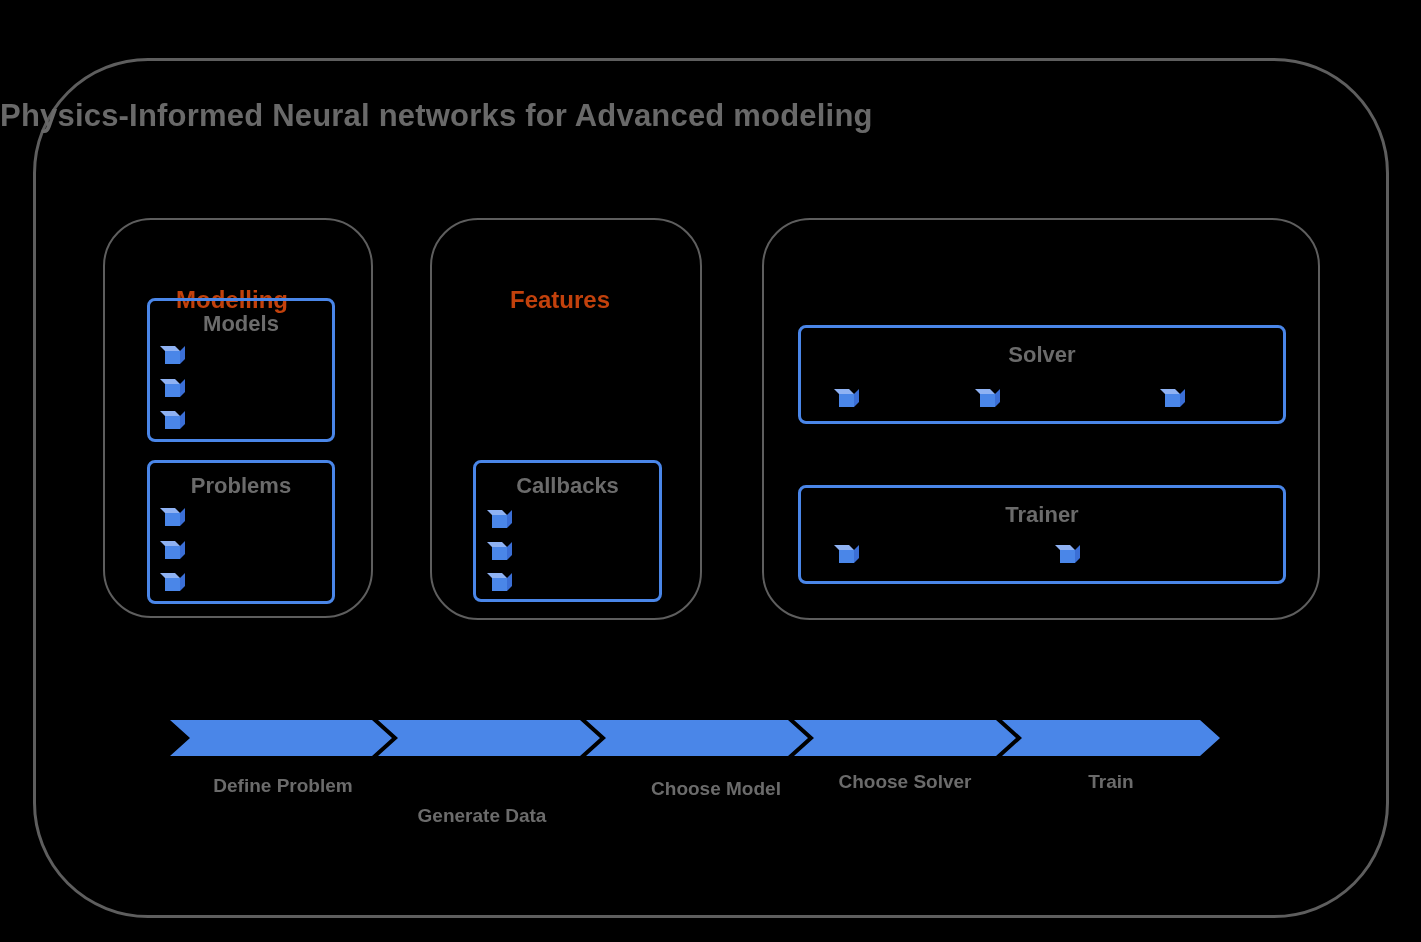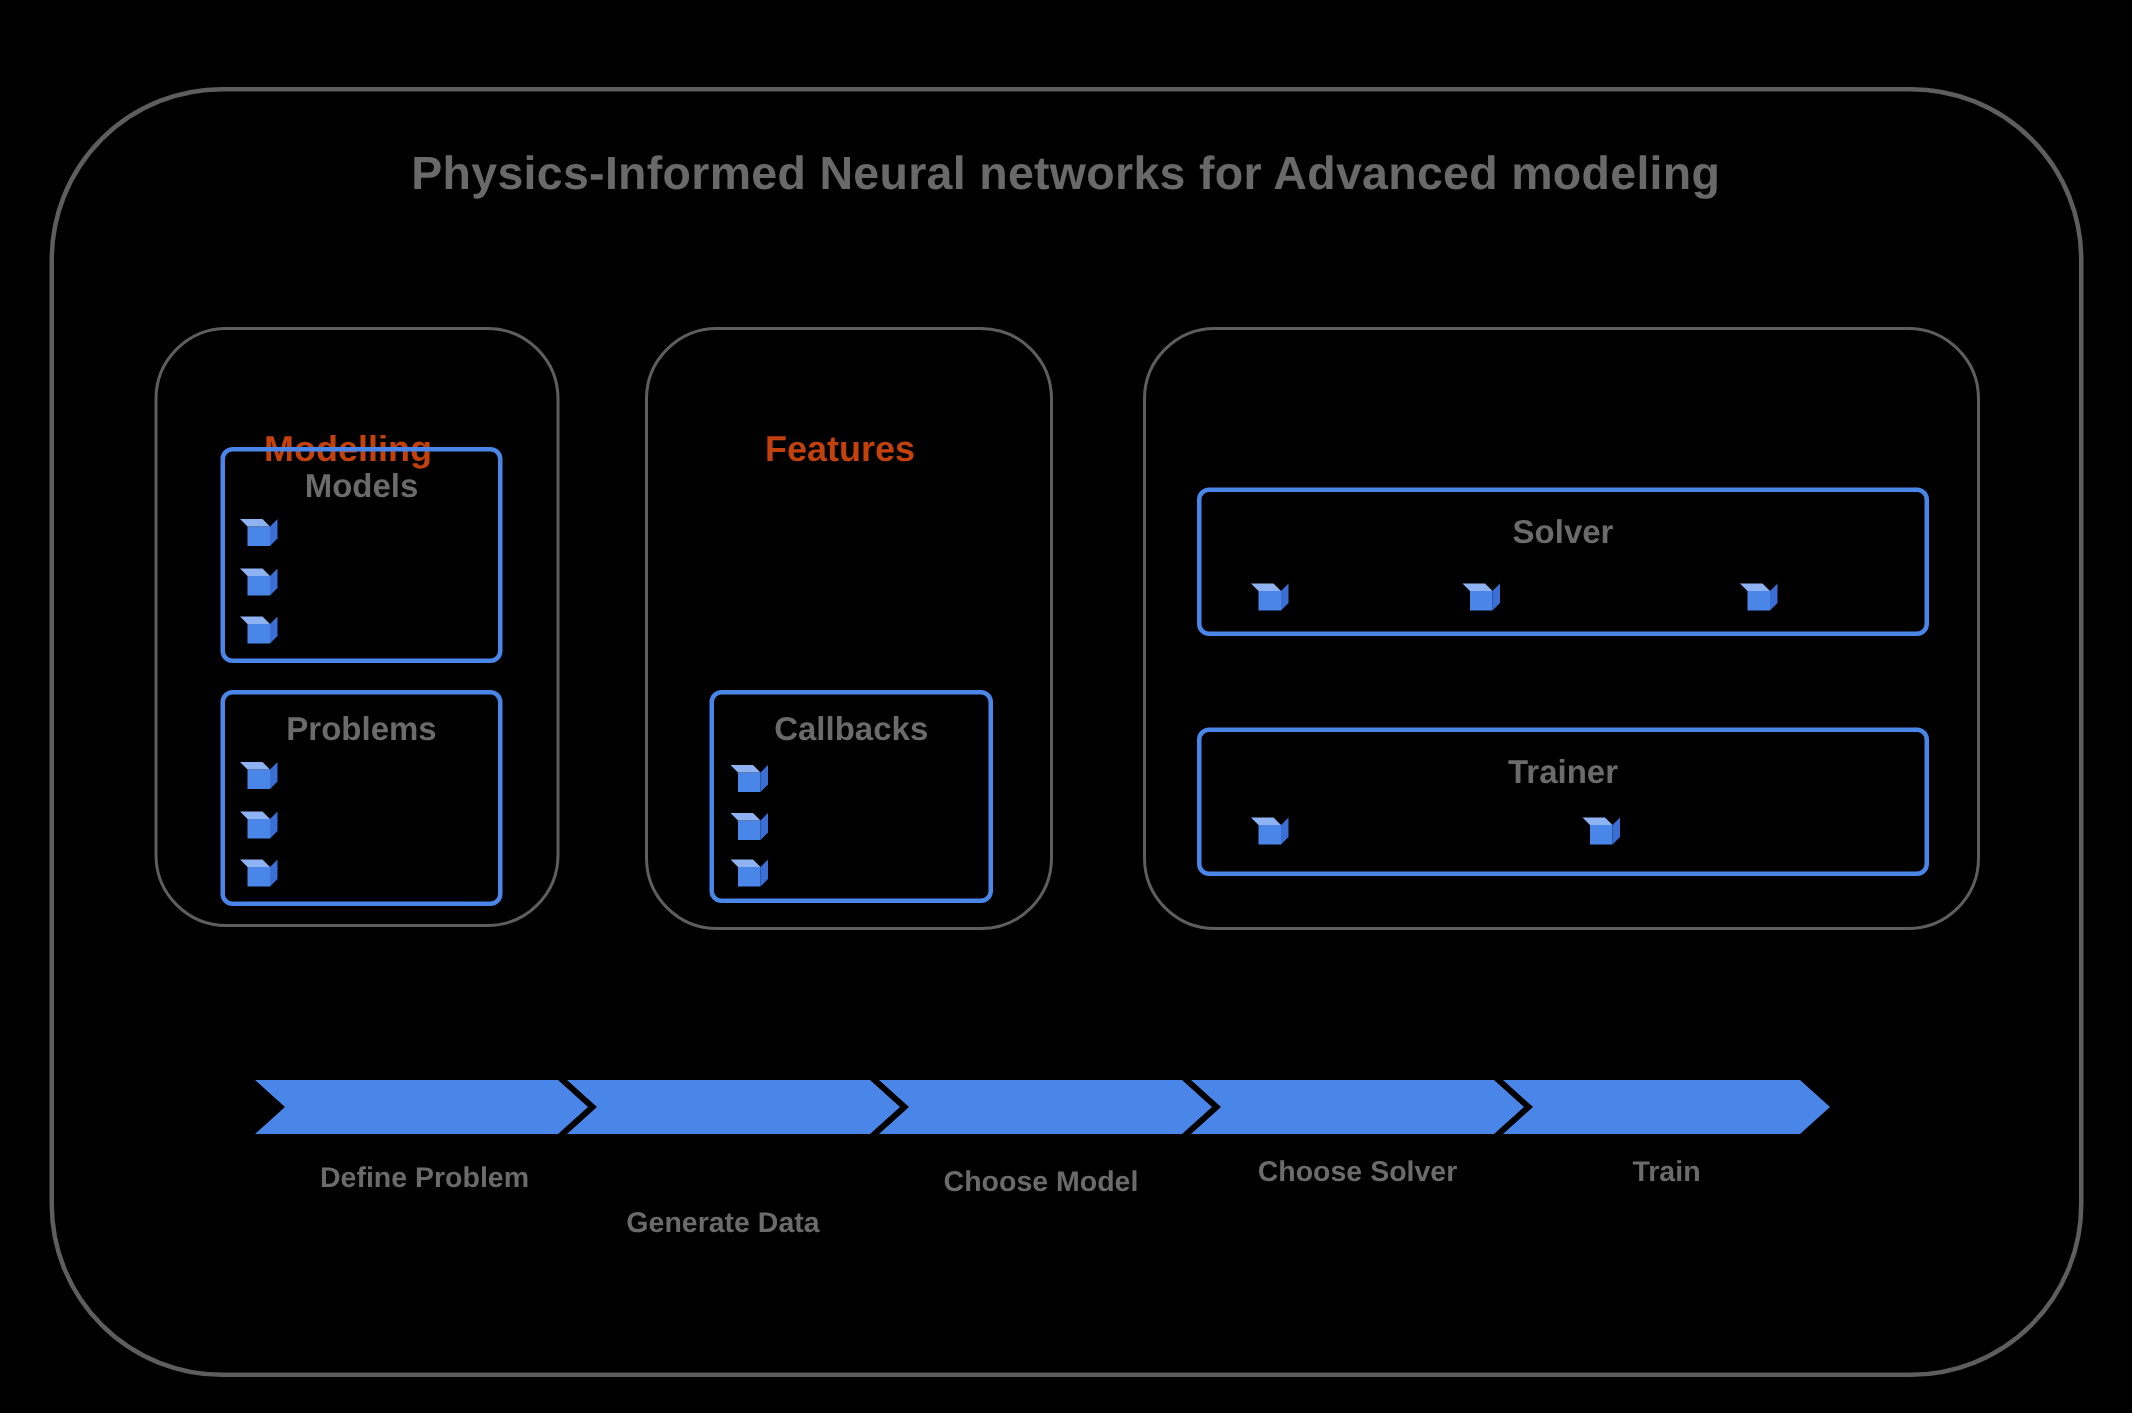--- a/index.html
+++ b/index.html
@@ -10,21 +10,21 @@
     -webkit-font-smoothing:antialiased;
   }
   .abs{position:absolute;}
 
   
   .outer{
     left:33px;top:58px;width:1356px;height:860px;
     border:3px solid #5e5e5e;border-radius:115px;box-sizing:border-box;
   }
   .main-title{
-    left:0;right:0;top:98px;text-align:center;
+    left:0;right:0;top:98px;
     color:#696969;font-size:31px;font-weight:bold;letter-spacing:.2px;
   }
 
   
   .section{
     border:2.5px solid #5e5e5e;border-radius:48px;box-sizing:border-box;
   }
   .section-title{
     position:absolute;left:0;right:12px;top:26px;text-align:center;
     color:#c2410c;font-size:24px;font-weight:bold;margin-top:40px;
@@ -70,21 +70,21 @@
   .chev:nth-of-type(3){left:416px;width:222px;}
   .chev:nth-of-type(4){left:624px;width:222px;}
   .chev:nth-of-type(5){left:832px;width:218px;}
 
   .flow-label{
     position:absolute;width:220px;text-align:center;
     color:#6b6b6b;font-size:19px;font-weight:bold;white-space:nowrap;
   }
   .fl-0{left:3px;top:55px;}
   .fl-1{left:202px;top:55px;margin-top:30px;}
-  .fl-2{left:414px;top:58px;}
+  .fl-2{left:436px;top:58px;}
   .fl-3{left:625px;top:51px;}
   .fl-4{left:831px;top:51px;}
 </style>
 </head>
 <body>
 
 <div class="abs outer"></div>
 
 <div class="abs main-title">Physics-Informed Neural networks for Advanced modeling</div>
 

